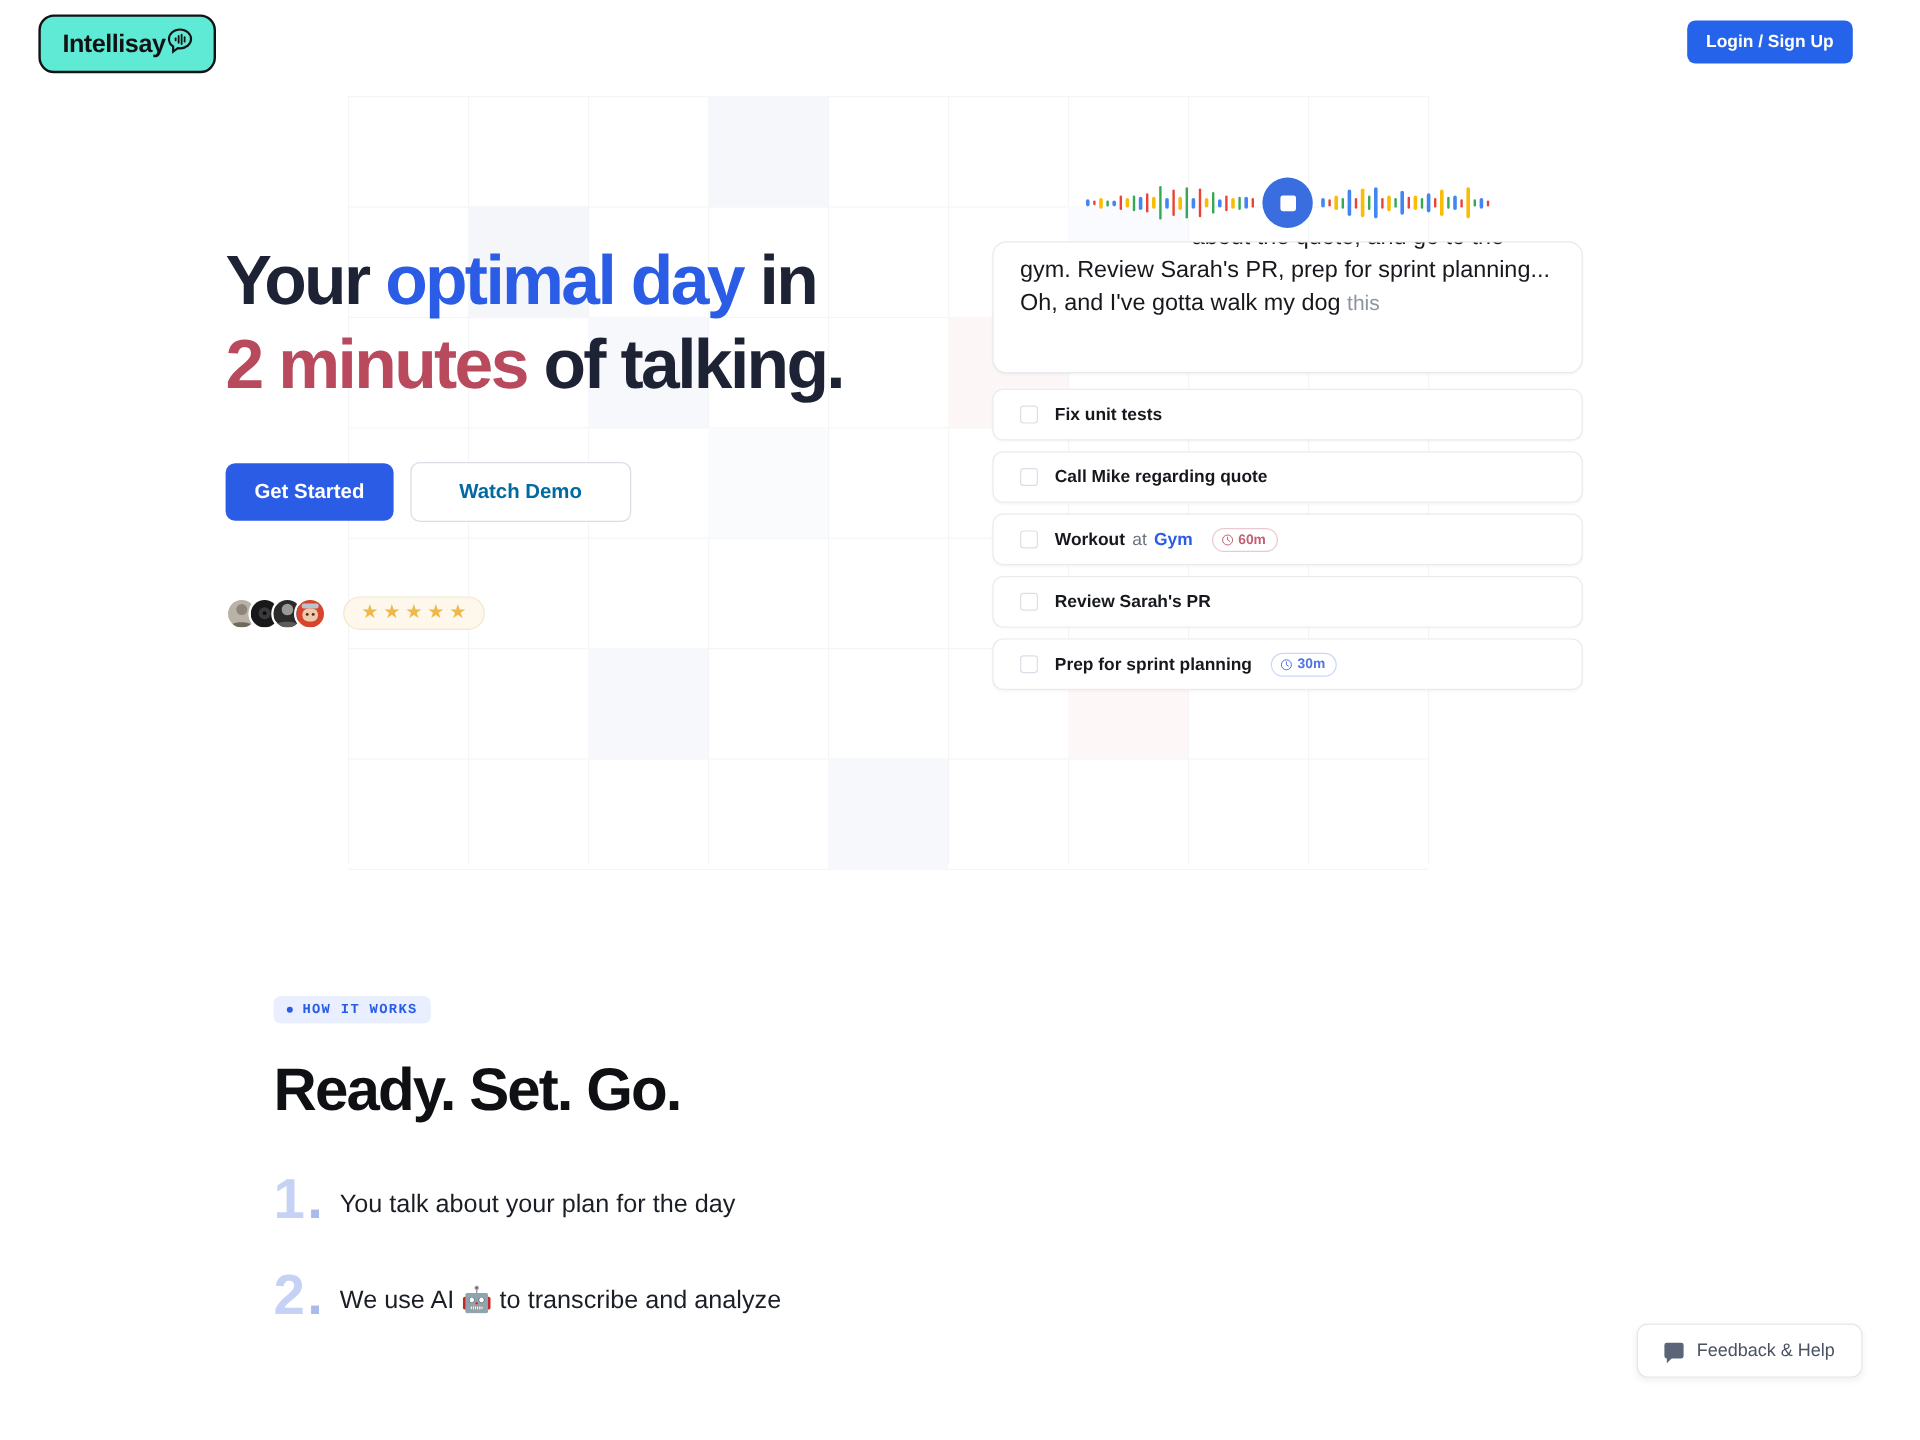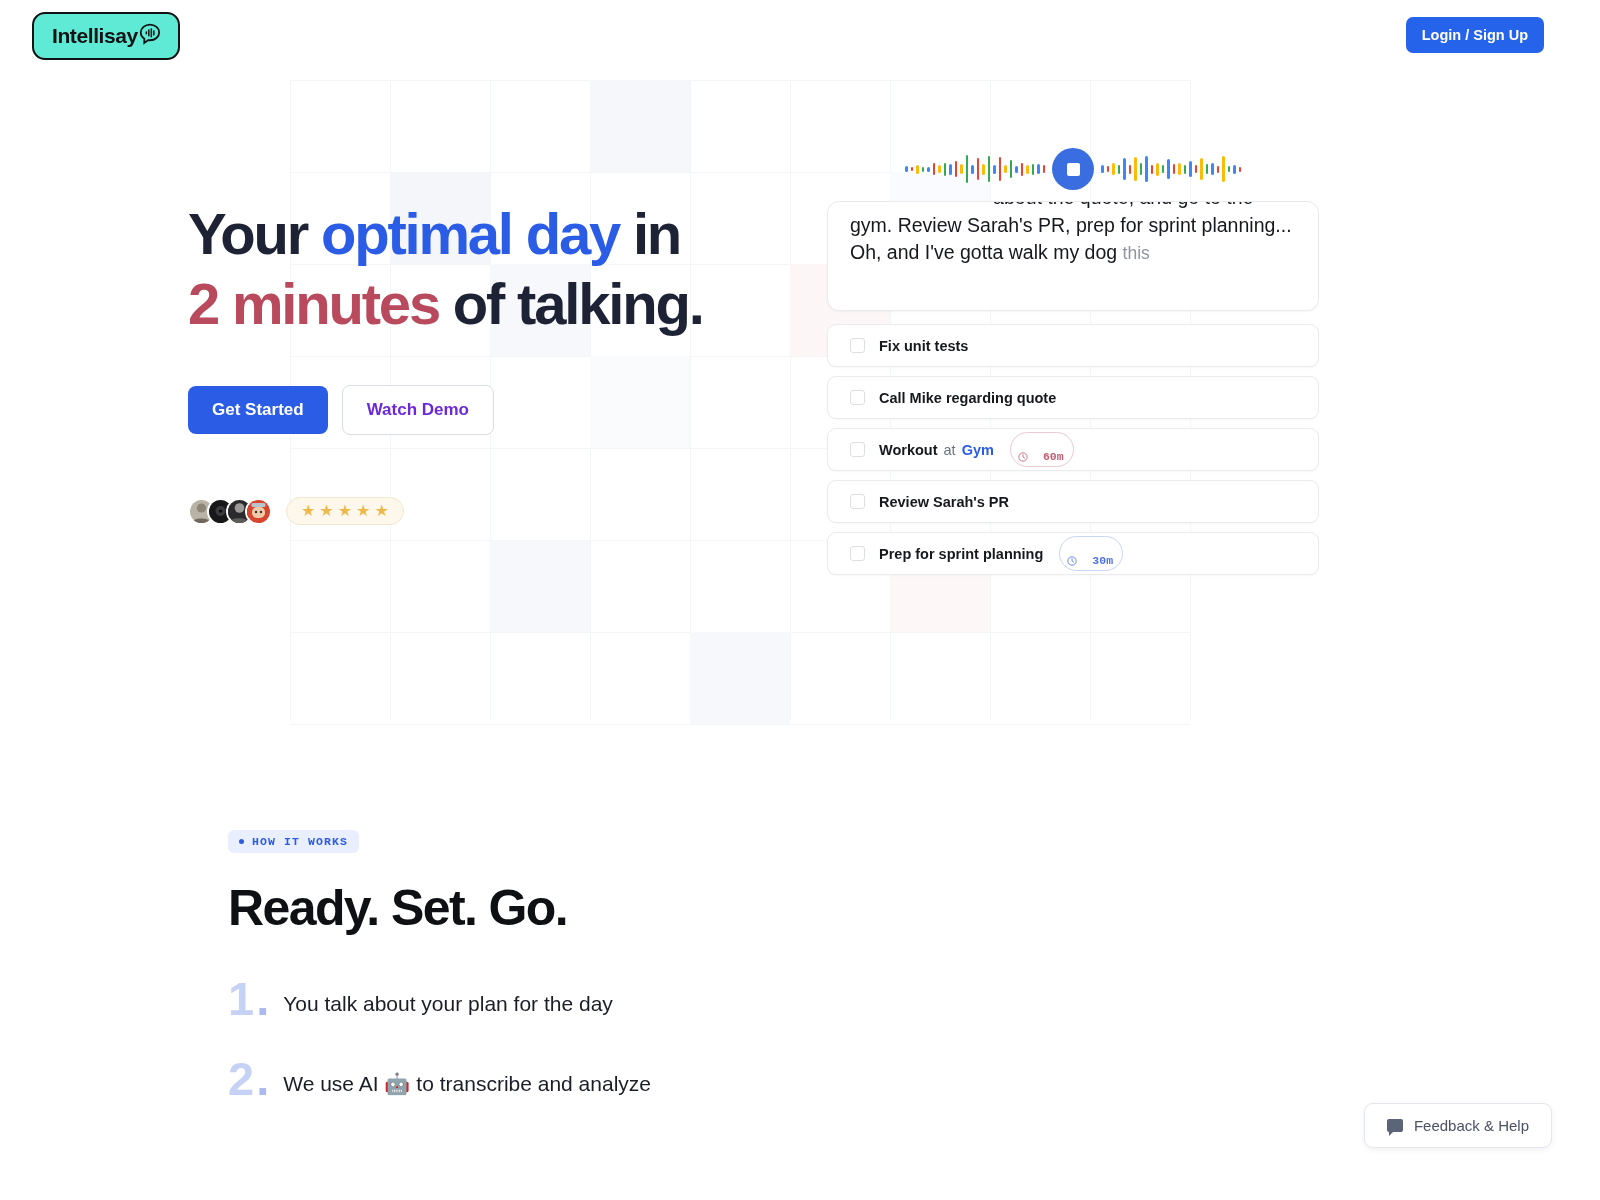--- a/index.html
+++ b/index.html
@@ -59,22 +59,22 @@
     border-radius: 999px; padding: 7px 18px 9px; display:inline-block;
   }
 
   .cta-row { margin-top: 52px; display: flex; gap: 14px; align-items: center; }
   .btn-primary {
     background: #2b5ce6; color: #fff; border: none; border-radius: 8px;
     font-size: 17px; font-weight: 700; padding: 14px 24px; cursor: pointer;
     font-family: "Liberation Sans", sans-serif;
   }
   .btn-secondary {
-    background: #fff; color: #6d28d9; border: 1px solid #d9dde4; border-radius: 8px;
-    font-size: 17px; font-weight: 700; padding: 14px 24px; cursor: pointer;
+    background: #fff; color: #0369a1; border: 1px solid #d9dde4; border-radius: 8px;
+    font-size: 17px; font-weight: 700; padding: 14px 40px; cursor: pointer;
     font-family: "Liberation Sans", sans-serif;
   }
 
   .social { margin-top: 62px; }
   .social-top { display:flex; align-items:center; gap: 14px; }
   .avatars { display:flex; }
   .avatar {
     width: 27px; height: 27px; border-radius: 50%;
     border: 2px solid #fff; margin-left: -8px; overflow: hidden;
     position: relative; flex: none;
@@ -116,22 +116,22 @@
     background:#fff; border:1px solid #e9ebef; border-radius: 9px;
     height: 43px; display:flex; align-items:center; gap: 14px; padding: 0 22px;
     box-shadow: 0 1px 2px rgba(16,24,40,.03);
   }
   .cbox { width: 15px; height: 15px; border:1.5px solid #dcdfe5; border-radius: 3px; flex:none; }
   .task-text { font-size: 14.5px; color: #16181d; font-weight: 600; display:flex; align-items:center; gap:6px; }
   .task-text .mid { color:#6b7280; font-weight: 400; }
   .task-text .loc { color:#2b5ce6; font-weight: 700; }
   .dur {
     margin-left: 10px; font-size: 11.5px; font-weight: 700;
-    border-radius: 999px; padding: 17px 9px 3px 7px;
-    display:inline-flex; align-items:center; gap:15px;font-family:Liberation Mono, monospace;
+    border-radius: 999px; padding: 3px 9px 3px 7px;
+    display:inline-flex; align-items:center; gap:4px;
   }
   .dur.red  { color:#c35f72; border:1px solid #edc8d0; background:#fff; }
   .dur.blue { color:#4f73e3; border:1px solid #c9d6f7; background:#fff; }
   .clock { width:10px; height:10px; }
 
   
   .how { position: absolute; left: 228px; top: 830px; width: 900px; z-index: 5; }
   .badge-how {
     display:inline-flex; align-items:center; gap:8px;
     background:#eaefff; border-radius: 6px; padding: 5px 11px;

